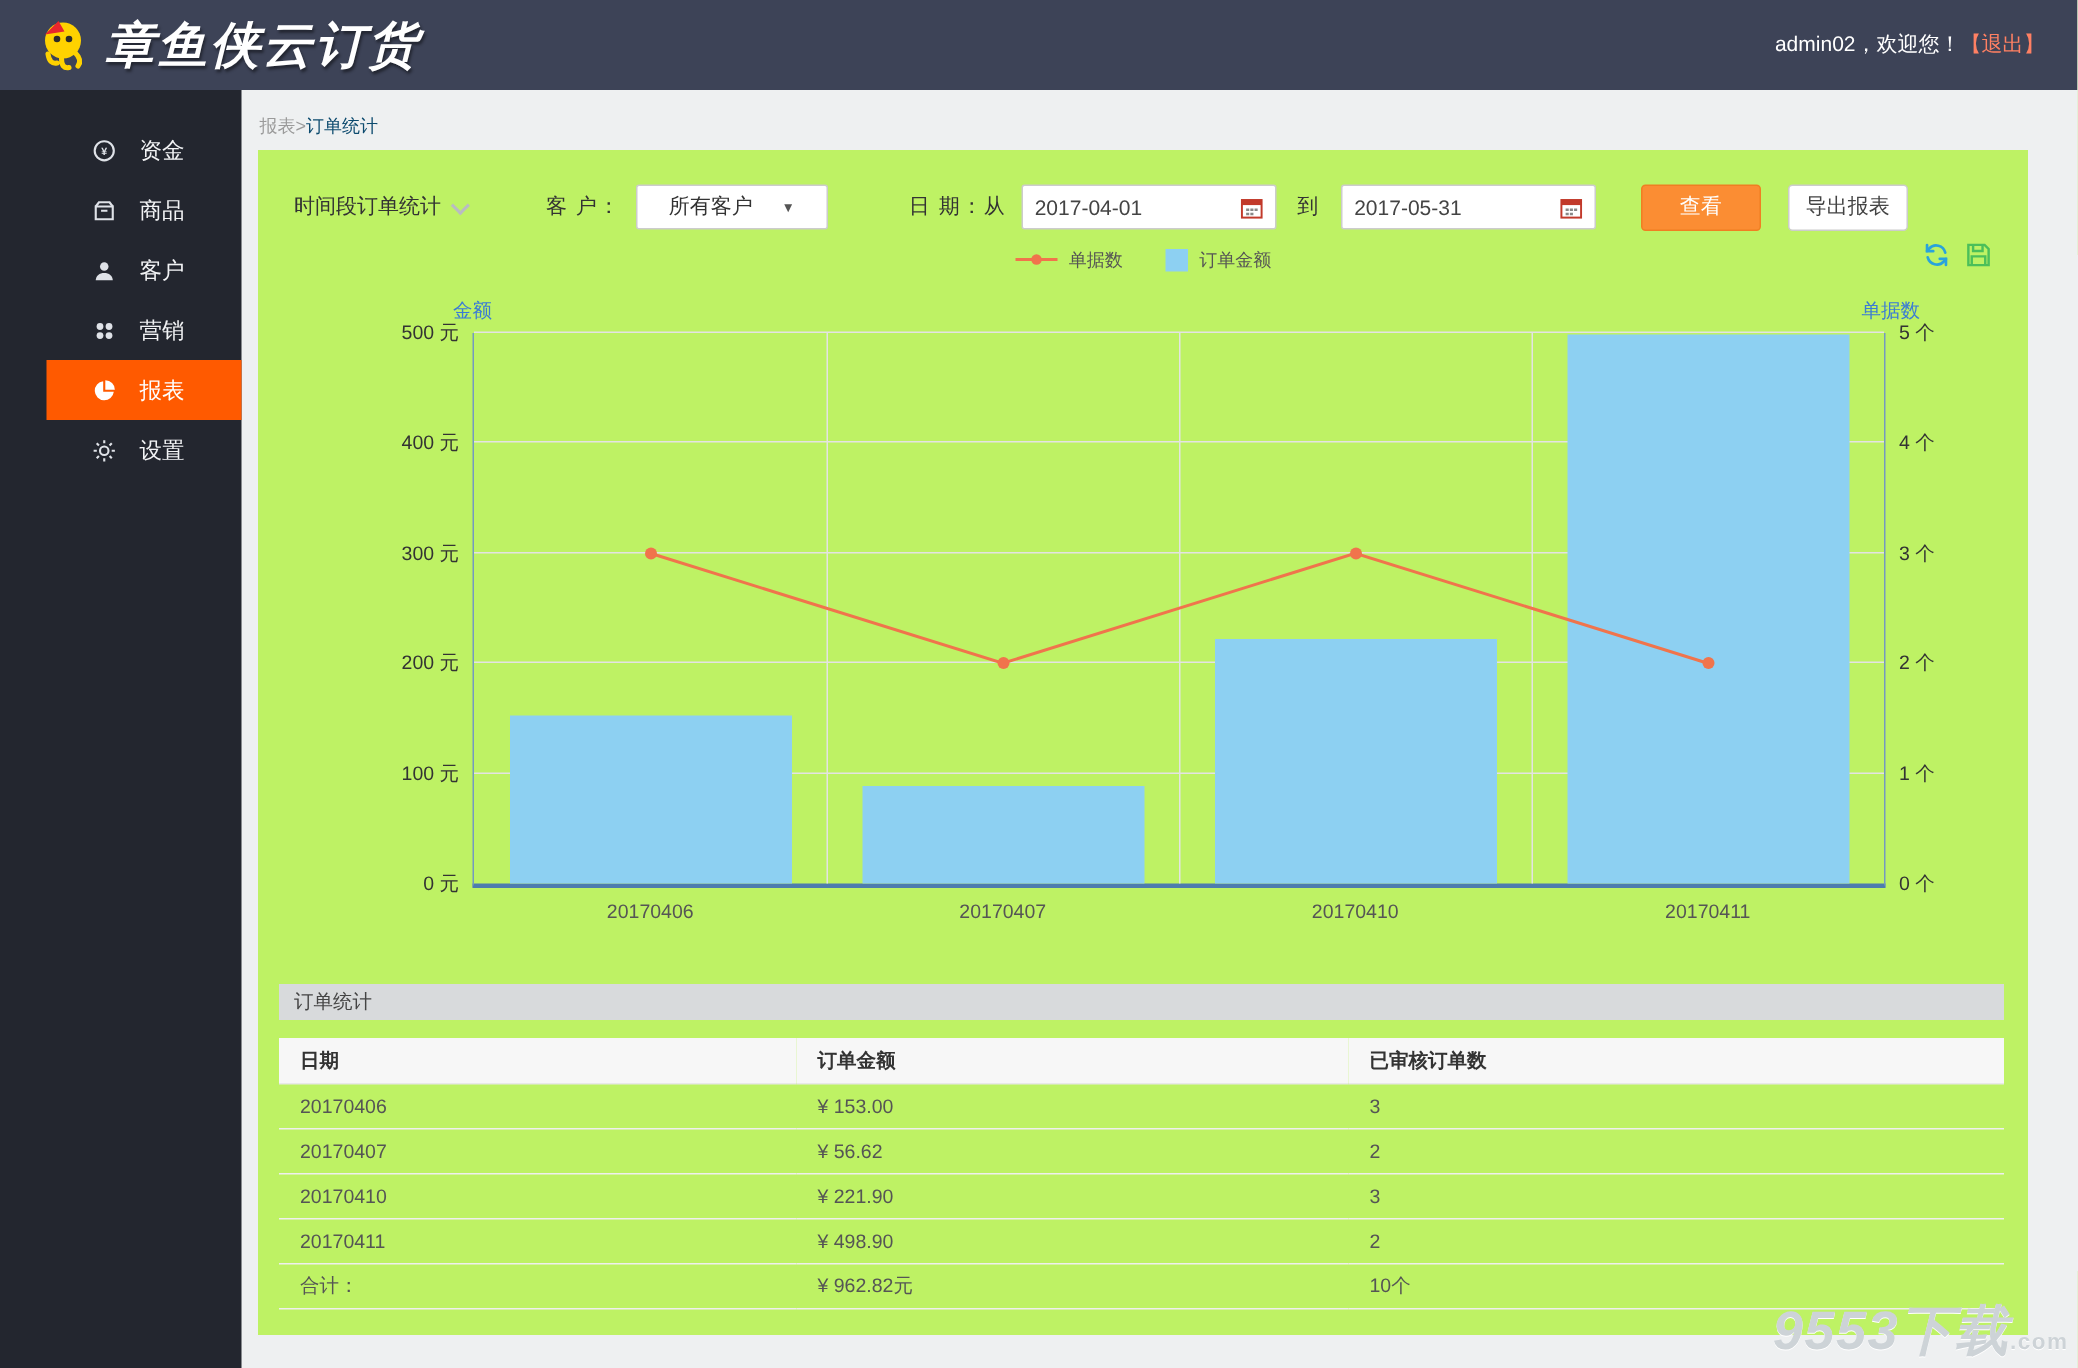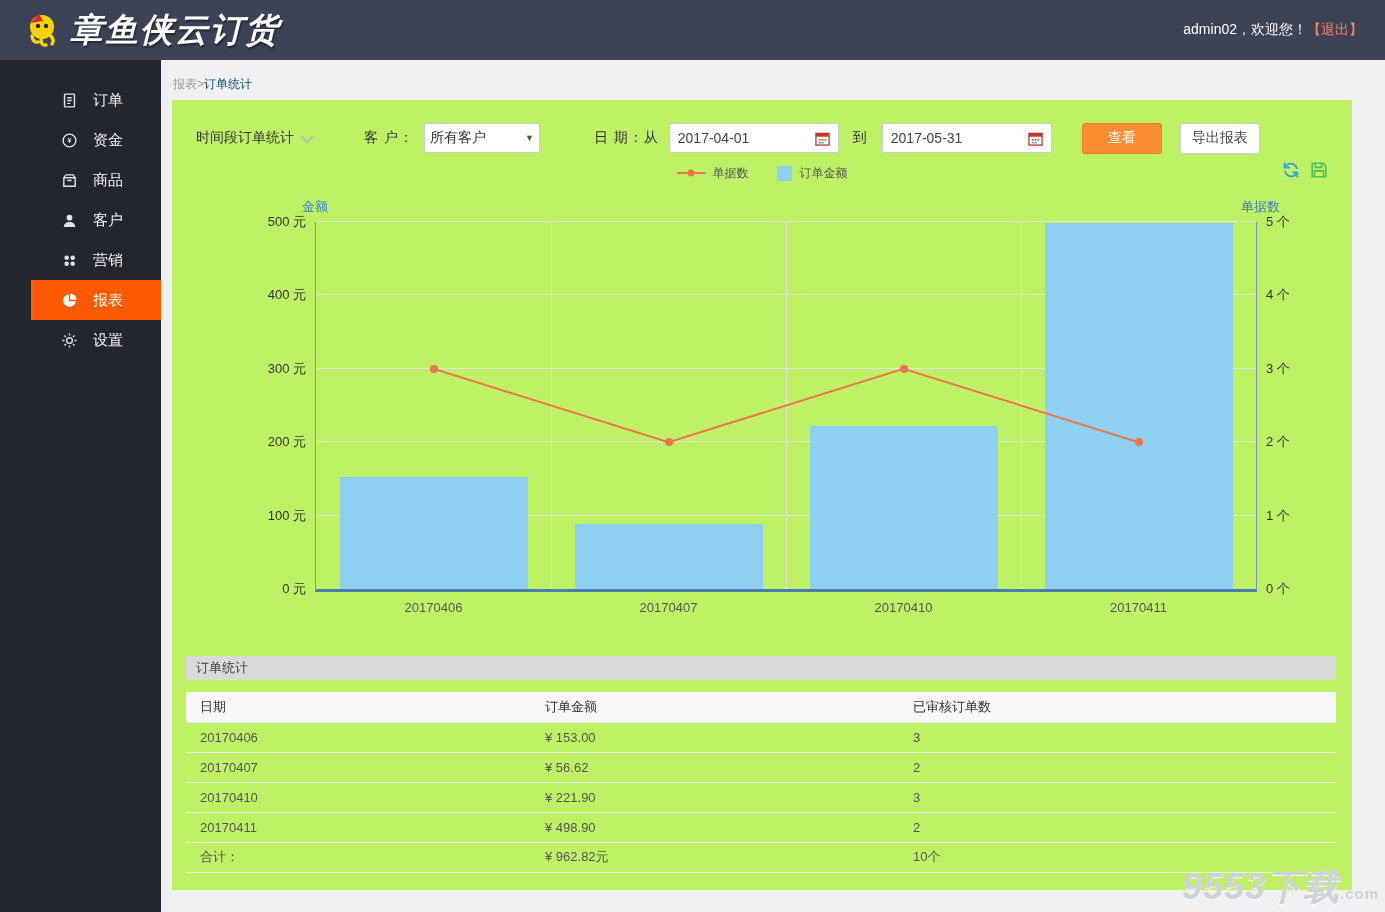--- a/index.html
+++ b/index.html
@@ -27,21 +27,21 @@
   .breadcrumb .bc-cur { color:#0c4a6e; }
 
   .card { position:absolute; left:11px; right:33px; top:40px; bottom:22px; background:#bef264; }
 
   
   .filter-row { position:absolute; top:22px; left:24px; right:20px; height:32px; display:flex; align-items:center; font-size:14px; color:#333; }
   .report-type { display:flex; align-items:center; gap:7px; cursor:pointer; }
   .chev { width:9px; height:9px; border-right:2px solid #b9bcc2; border-bottom:2px solid #b9bcc2; transform:rotate(45deg) translateY(-2px); display:inline-block; }
   .f-label { margin-left:54px; margin-right:10px; letter-spacing:1px; }
   .f-label.tight { margin-left:14px; margin-right:14px; }
-  .selectbox { width:116px; height:30px; border:1px solid #ccc; border-radius:2px; display:flex; align-items:center; padding:0 5px; cursor:pointer; background:#fff; }
+  .selectbox { width:128px; height:30px; border:1px solid #ccc; border-radius:2px; display:flex; align-items:center; padding:0 21px; cursor:pointer; background:#fff; }
   .selectbox .caret { margin-left:auto; font-size:9px; color:#555; }
   .date-input { width:170px; height:30px; border:1px solid #ccc; border-radius:2px; display:flex; align-items:center; padding:0 8px; cursor:text; background:#fff; color:#444; }
   .date-input .cal { margin-left:auto; display:inline-flex; cursor:pointer; }
   .btn-view { margin-left:30px; width:80px; height:31px; background:#fb8d33; color:#fff; border:1px solid #f07f22; border-radius:3px; font-size:14px; cursor:pointer; font-family:inherit; }
   .btn-export { margin-left:18px; width:80px; height:31px; background:#fff; color:#444; border:1px solid #ccc; border-radius:3px; font-size:14px; cursor:pointer; font-family:inherit; }
 
   
   .legend-row { position:absolute; top:60px; left:24px; right:24px; height:26px; display:flex; align-items:center; justify-content:center; }
   .legend { display:flex; align-items:center; gap:8px; font-size:12px; color:#555; }
   .lg-line { position:relative; width:28px; height:2px; background:var(--line-color,#f0744c); display:inline-block; }
@@ -63,21 +63,21 @@
   .dot { position:absolute; width:8px; height:8px; border-radius:50%; background:var(--line-color,#f0744c); transform:translate(-50%,50%); }
   .ytick { position:absolute; font-size:13px; color:#333; transform:translateY(50%); white-space:nowrap; }
   .ytick.left { right:calc(100% + 10px); }
   .ytick.right { left:calc(100% + 10px); }
   .xlabel { position:absolute; top:calc(100% + 11px); transform:translateX(-50%); font-size:13px; color:#555; }
 
   
   .table-section { position:absolute; top:556px; left:14px; right:16px; }
   .section-bar { height:24px; line-height:24px; background:#d8dadc; color:#444; font-size:13px; padding-left:10px; }
   table.data { width:100%; border-collapse:collapse; margin-top:12px; font-size:13px; }
-  table.data th { text-align:left; background:#f7f7f7; color:#333; font-weight:normal; height:30px; padding-left:14px; border-bottom:1px solid #e8e8e8; }
+  table.data th { text-align:left; background:#f7f7f7; color:#333; font-weight:bold; height:30px; padding-left:14px; border-bottom:1px solid #e8e8e8; }
   table.data td { height:30px; padding-left:14px; color:#555; border-bottom:1px solid #efefef; }
   table.data th:nth-child(1), table.data td:nth-child(1){ width:30%; }
   table.data th:nth-child(2), table.data td:nth-child(2){ width:32%; }
 
   
   .watermark { position:absolute; right:6px; bottom:0px; z-index:30; color:#cdd3d7; font-weight:bold; font-style:italic; font-size:36px; letter-spacing:1px; text-shadow:0 1px 0 #fff; }
   .watermark .wm-small { font-size:15px; font-style:normal; }
 </style>
 </head>
 <body>
@@ -96,29 +96,20 @@
     <span class="logo-text">章鱼侠云订货</span>
   </div>
   <div class="user-area">
     <span>admin02，欢迎您！</span>
     <a class="logout">【退出】</a>
   </div>
 </header>
 
 <aside class="sidebar">
   <nav class="side-menu">
-      <div class="side-item">
-        <span class="side-icon">
-          <svg viewBox="0 0 24 24" width="17" height="17" fill="none" stroke="currentColor" stroke-width="2">
-            <rect x="5" y="3" width="14" height="18" rx="1"></rect>
-            <path d="M9 8h6M9 12h6M9 16h4"></path>
-          </svg>
-        </span>
-        <span>订单</span>
-      </div>
       <div class="side-item">
         <span class="side-icon">
           <svg viewBox="0 0 24 24" width="17" height="17">
             <circle cx="12" cy="12" r="9" fill="none" stroke="currentColor" stroke-width="2"></circle>
             <text x="12" y="16" font-size="10" text-anchor="middle" fill="currentColor" font-weight="bold">¥</text>
           </svg>
         </span>
         <span>资金</span>
       </div>
       <div class="side-item">

